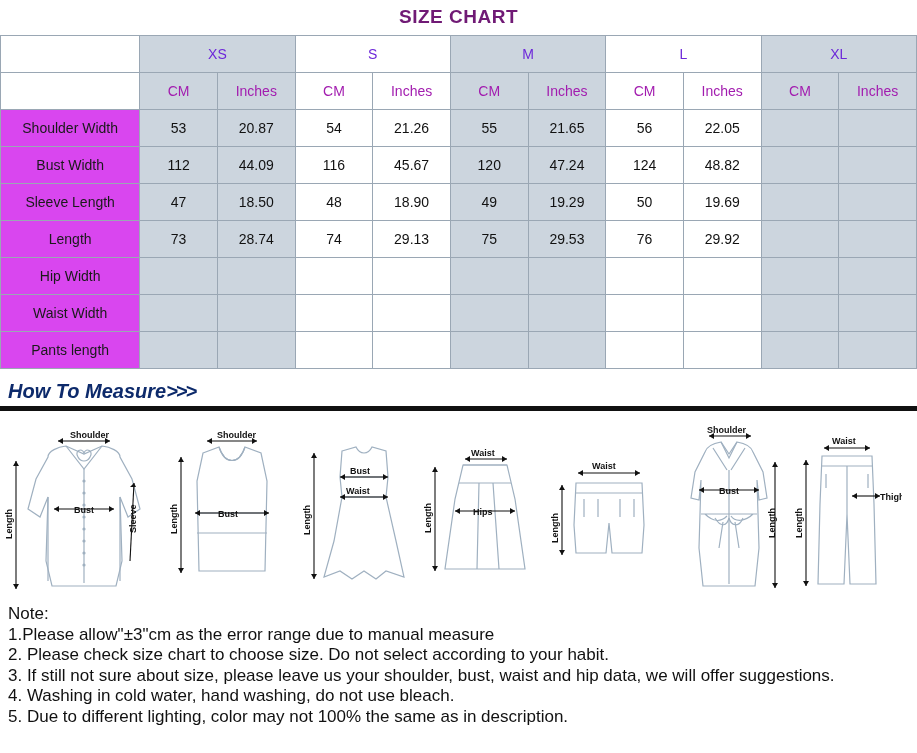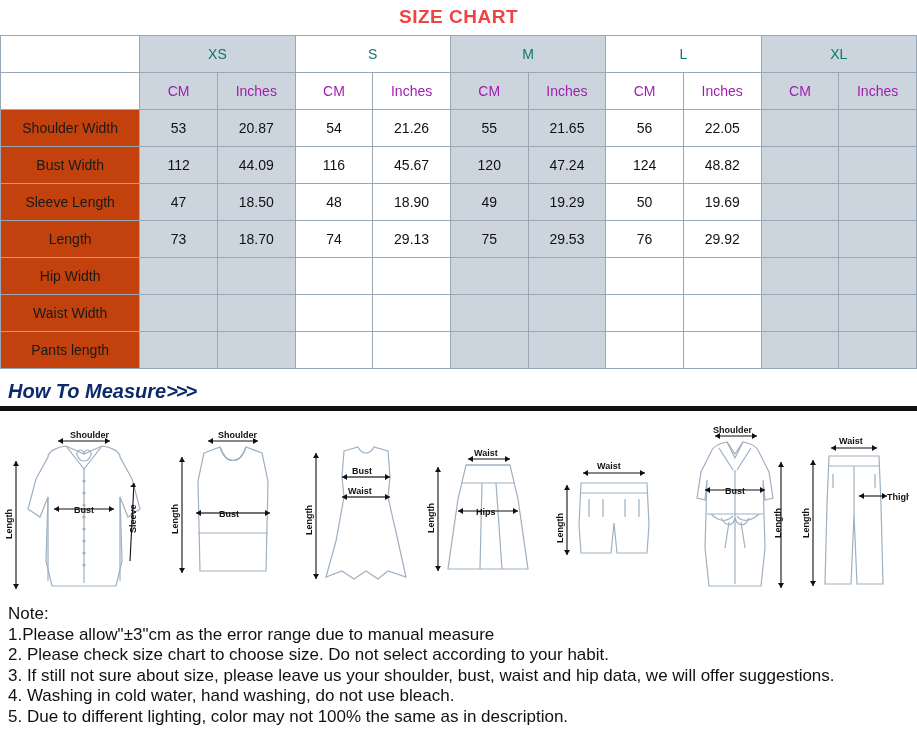--- a/index.html
+++ b/index.html
@@ -19,21 +19,21 @@
     height: 753px;
     position: relative;
   }
   
   .title {
     text-align: center;
     font-size: 19px;
     font-weight: bold;
     letter-spacing: 0.5px;
     padding: 6px 0 7px 0;
-    color: #ef4444;
+    color: #701a75;
   }
   
   table.size-chart {
     border-collapse: collapse;
     width: 917px;
     table-layout: fixed;
   }
   table.size-chart td, table.size-chart th {
     border: 1px solid #9aa7b4;
     text-align: center;
@@ -43,29 +43,29 @@
     padding: 0;
     height: 36px;
   }
   .col-label { width: 139px; }
   .col-unit  { width: 77.5px; }
 
   td.rowlabel {
     text-align: left;
     padding-left: 13px;
     font-size: 14px;
-    background: #c2410c;
+    background: #d946ef;
   }
   .shade { background: #ccd5de; }
   .white { background: #ffffff; }
 
   .size-name {
     font-size: 20px;
     font-weight: bold;
-    color: #0f766e;
+    color: #6d28d9;
   }
   .unit-head {
     font-size: 13px;
     font-weight: bold;
     color: #a21caf;
   }
   .val { font-size: 14px; color: #111; }
 
   
   .howto-wrap {
@@ -86,21 +86,21 @@
   }
   .howto-rule {
     height: 5px;
     background: #111;
     width: 917px;
   }
   .figs {
     display: flex;
     align-items: flex-end;
     justify-content: space-between;
-    padding: 4px 8px 0 4px;
+    padding: 4px 15px 0 4px;
     height: 185px;
     box-sizing: border-box;
   }
   .fig {
     flex: 0 0 auto;
     position: relative;
   }
   .fig svg { display: block; }
 
   
@@ -194,21 +194,21 @@
         <td class="shade val">19.29</td>
         <td class="white val">50</td>
         <td class="white val">19.69</td>
         <td class="shade val"></td>
         <td class="shade val"></td>
       </tr>
 
       <tr>
         <td class="rowlabel">Length</td>
         <td class="shade val">73</td>
-        <td class="shade val">18.70</td>
+        <td class="shade val">28.74</td>
         <td class="white val">74</td>
         <td class="white val">29.13</td>
         <td class="shade val">75</td>
         <td class="shade val">29.53</td>
         <td class="white val">76</td>
         <td class="white val">29.92</td>
         <td class="shade val"></td>
         <td class="shade val"></td>
       </tr>
 

